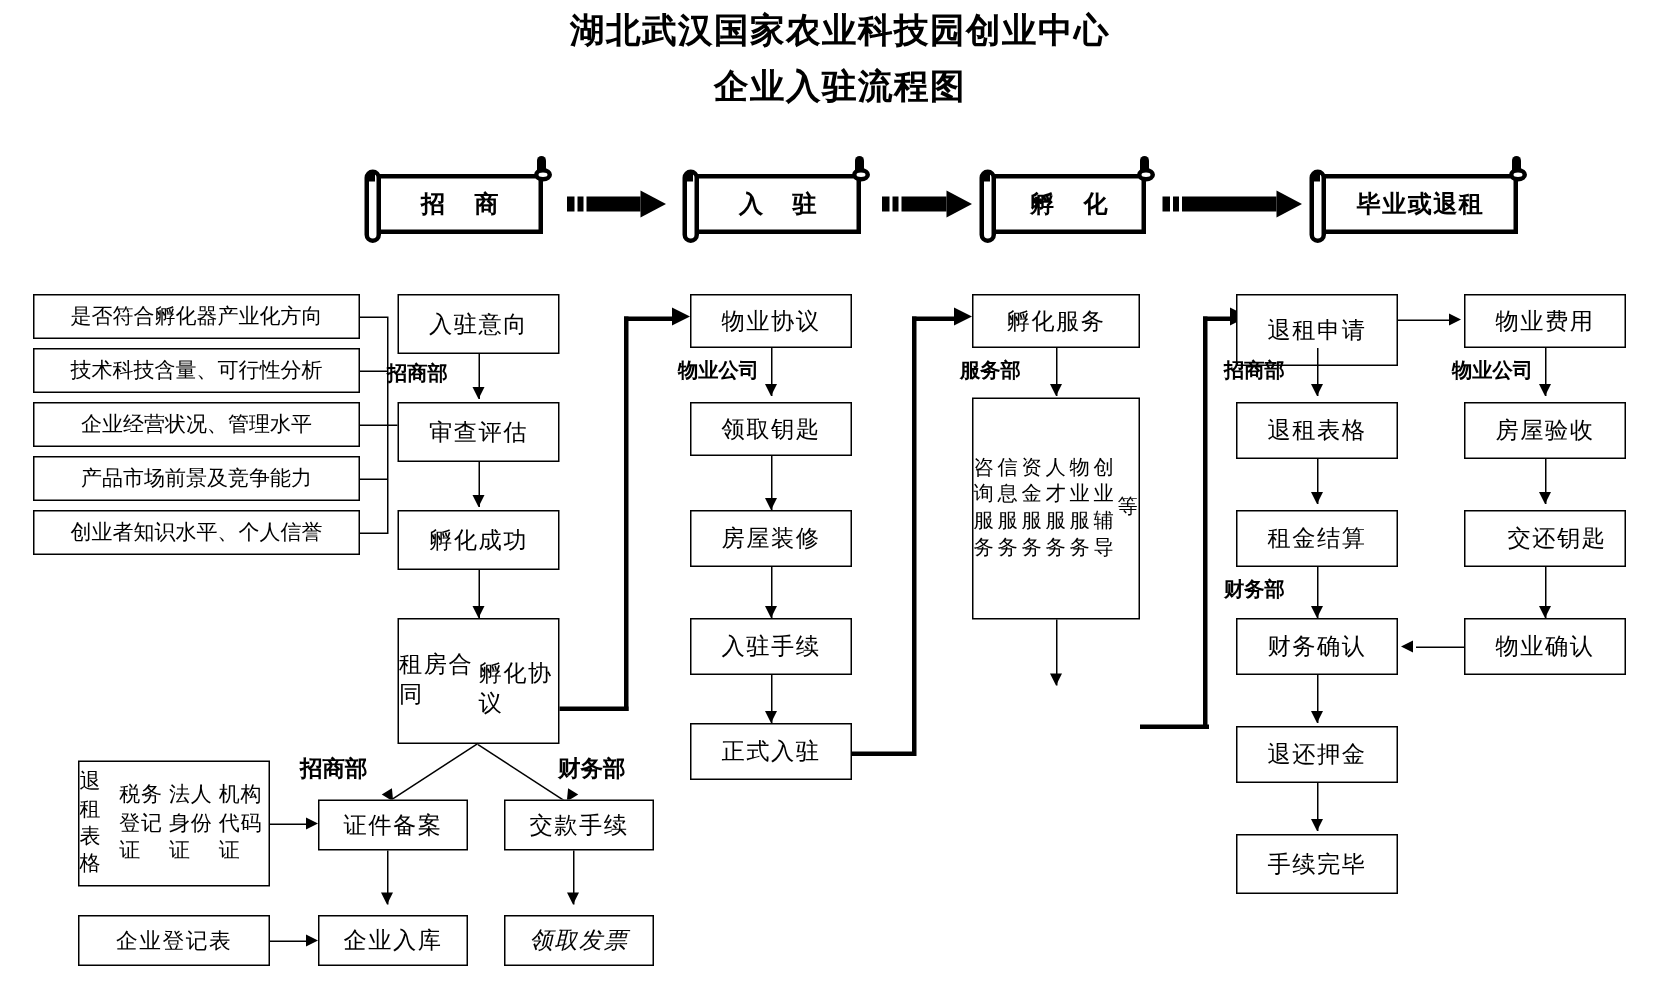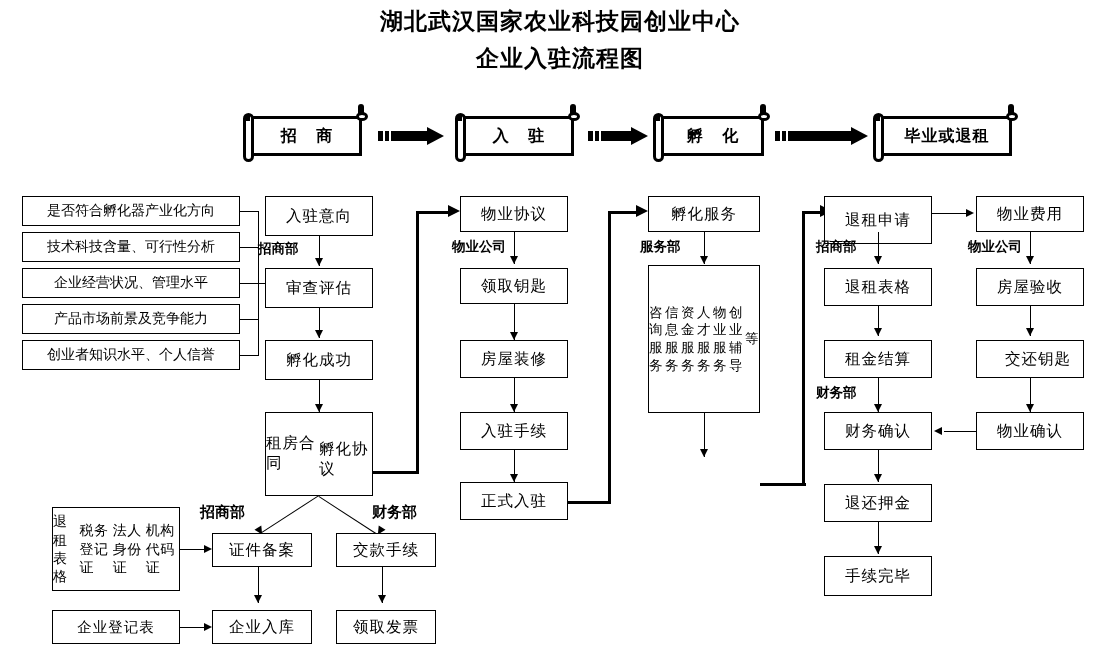--- a/index.html
+++ b/index.html
@@ -277,15 +277,15 @@
   <div class="aright" style="left:204px;top:623px;"></div>
 
   <div class="box" style="left:212px;top:533px;width:100px;height:34px;">证件备案</div>
   <div class="v" style="left:258px;top:567px;height:36px;"></div>
   <div class="adown" style="left:254px;top:595px;"></div>
   <div class="box" style="left:212px;top:610px;width:100px;height:34px;">企业入库</div>
 
   <div class="box" style="left:336px;top:533px;width:100px;height:34px;">交款手续</div>
   <div class="v" style="left:382px;top:567px;height:36px;"></div>
   <div class="adown" style="left:378px;top:595px;"></div>
-  <div class="box" style="left:336px;top:610px;width:100px;height:34px;">领取发票</div>
+  <div class="box" style="left:336px;top:610px;width:100px;height:34px;font-style:italic;">领取发票</div>
 
 </div>
 
 </body></html>

